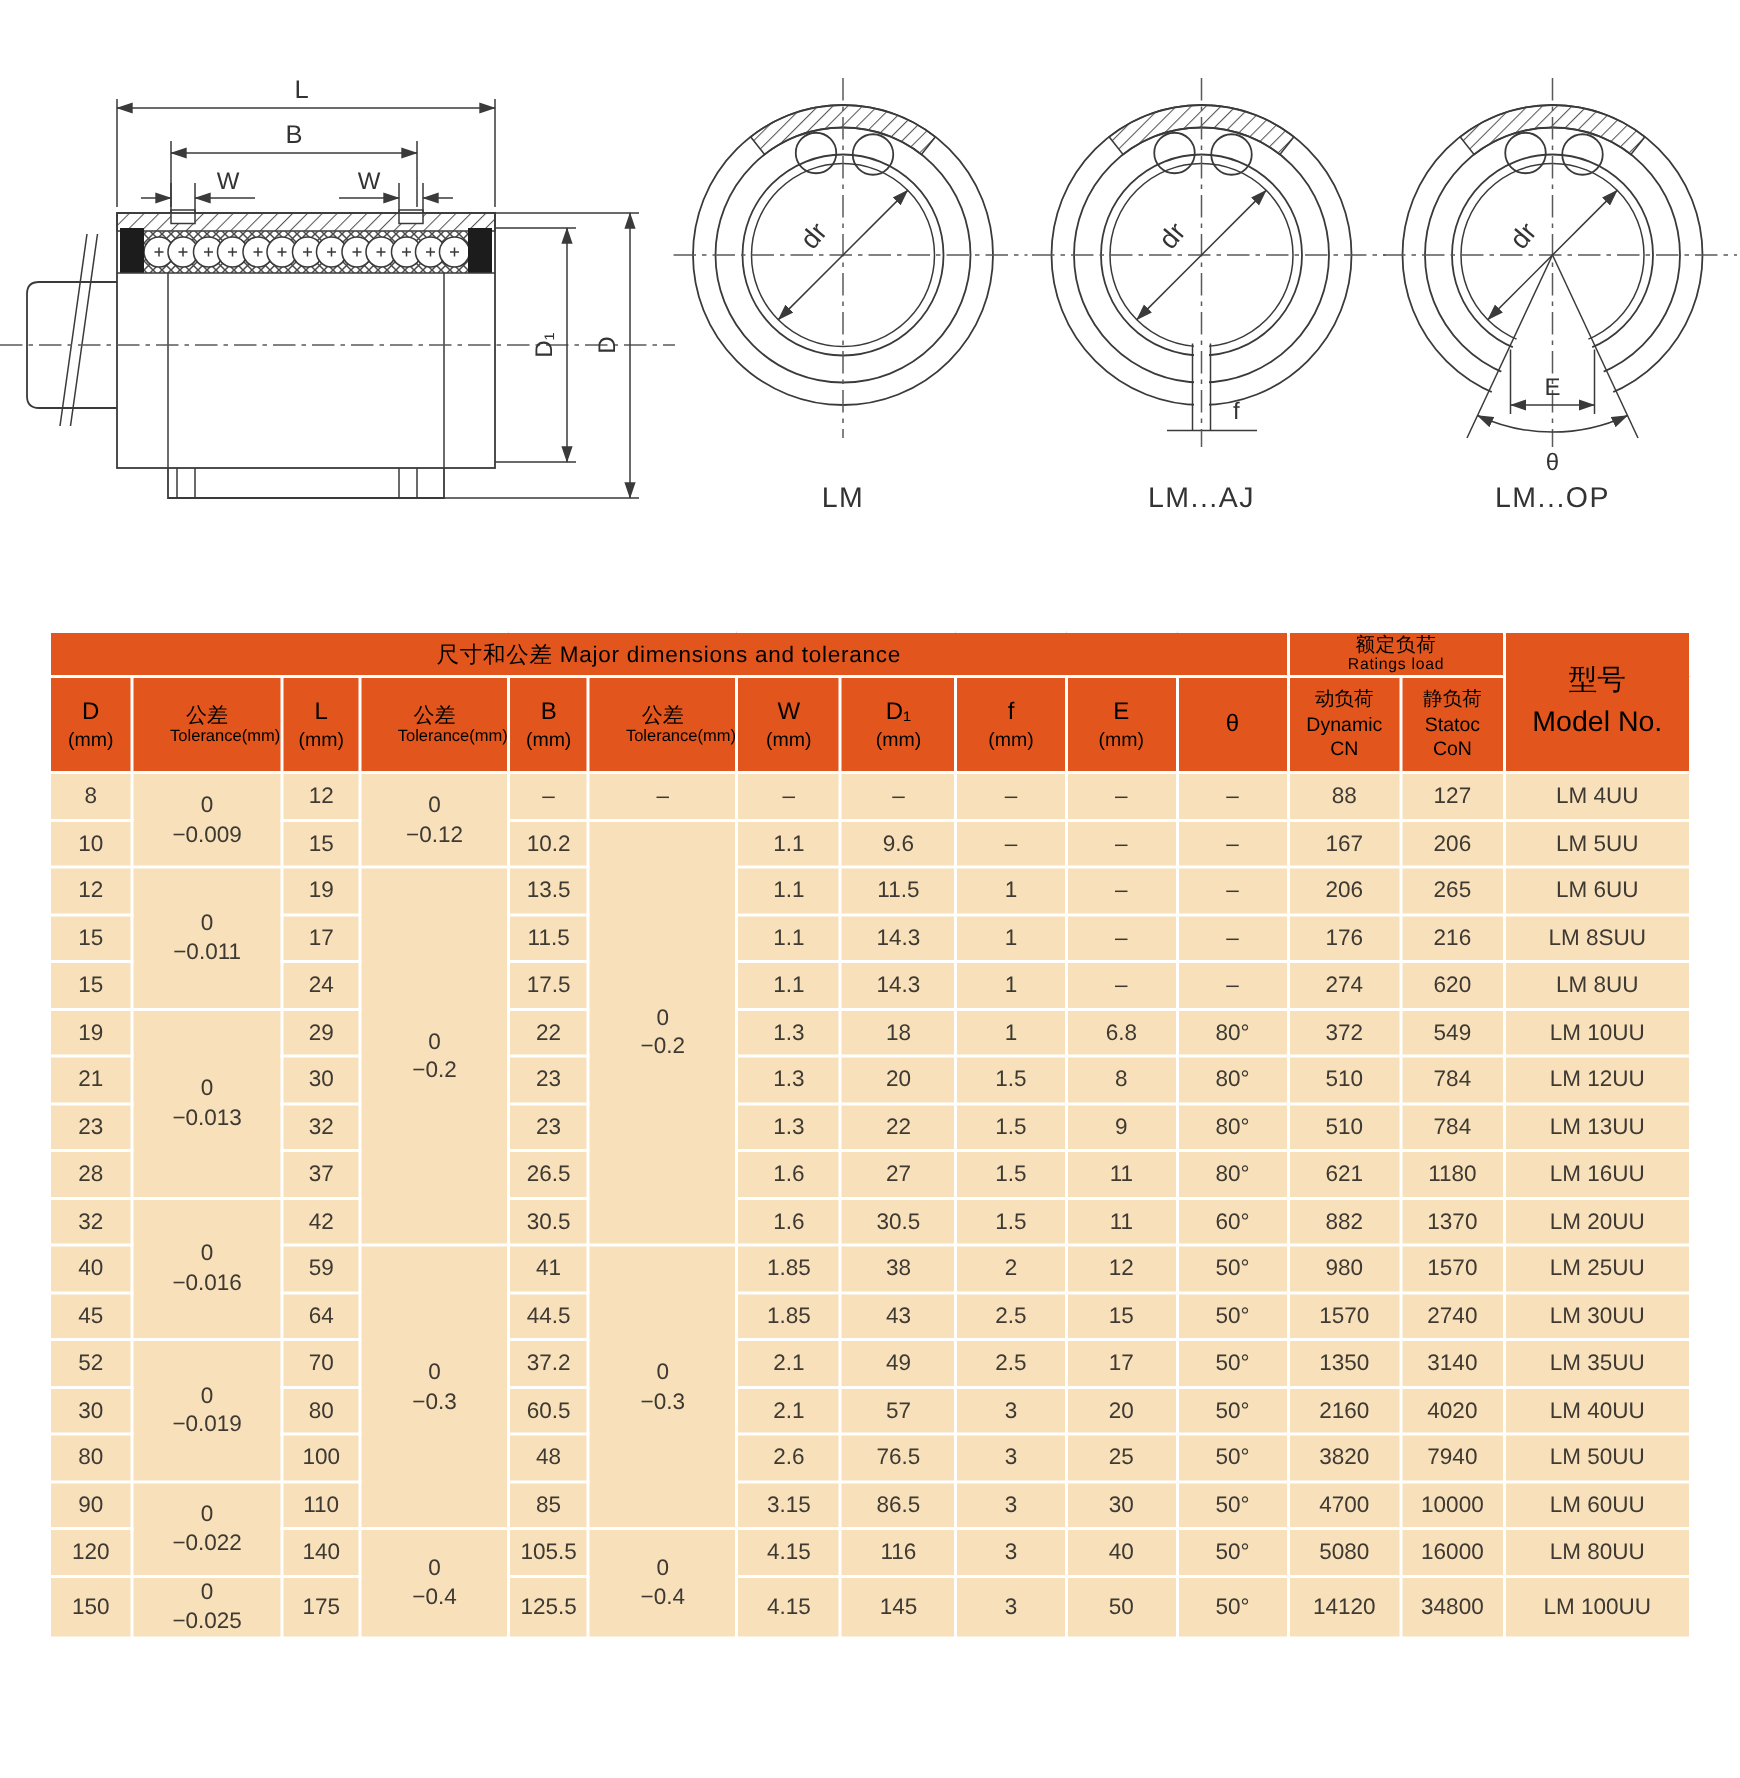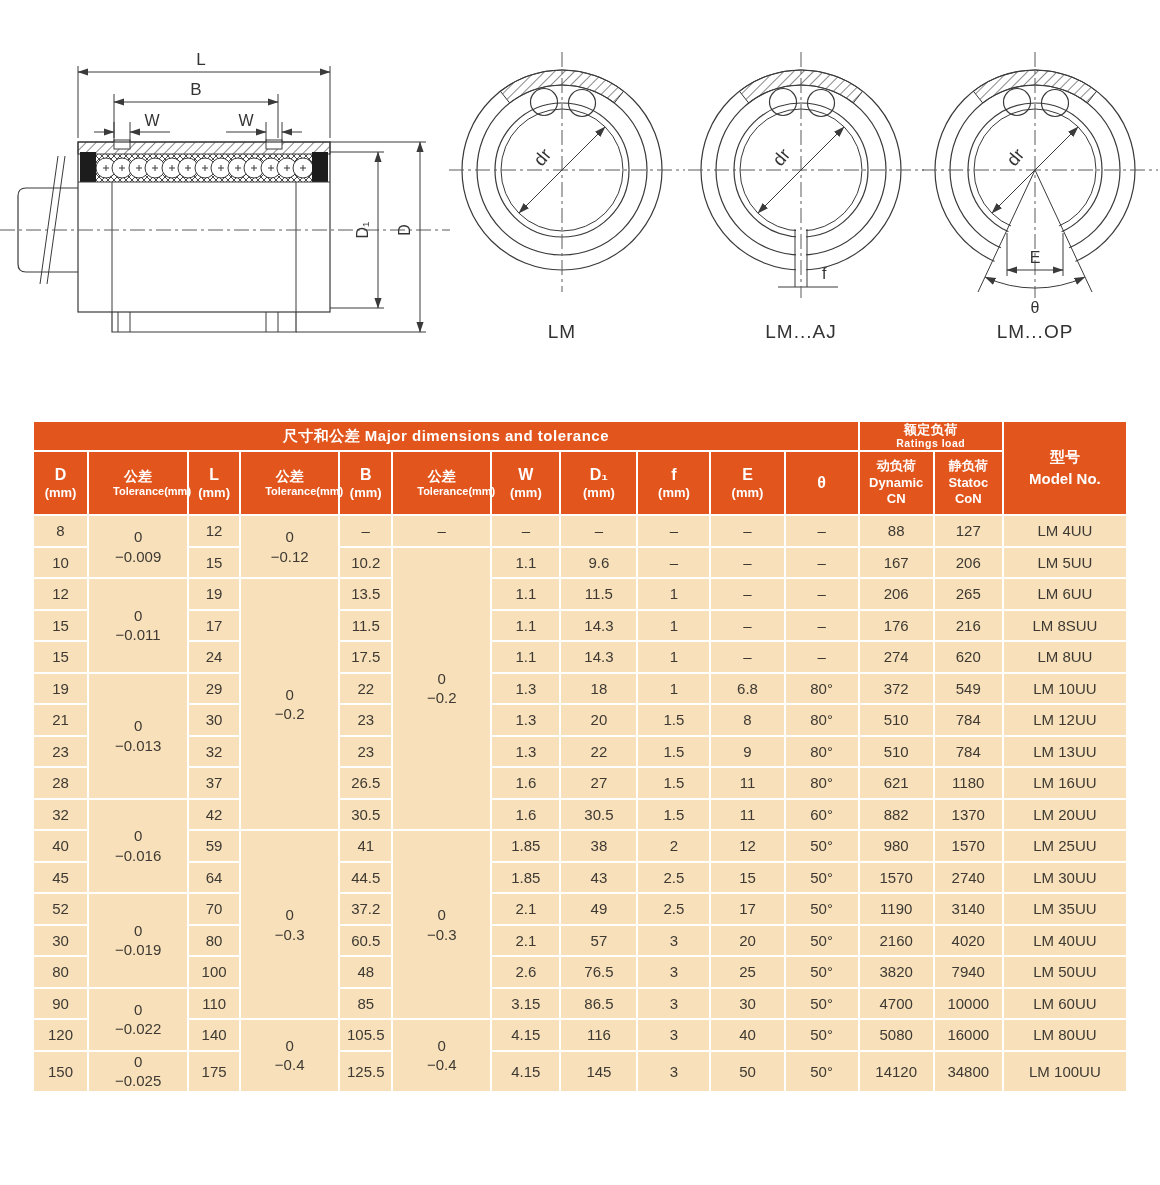--- a/index.html
+++ b/index.html
@@ -12,33 +12,33 @@
   svg text { fill:#333; font-family:"Liberation Sans", sans-serif; }
   .ln   { stroke:#3a3a3a; stroke-width:1.2; fill:none; }
   .ln-t { stroke:#3a3a3a; stroke-width:1;   fill:none; }
   .dim  { stroke:#3a3a3a; stroke-width:1;   fill:none; }
   .cl   { stroke:#5a5a5a; stroke-width:1; stroke-dasharray:15 4 3 4; fill:none; }
   .wfill{ fill:#ffffff; stroke:none; }
 
   table { position:absolute; left:32px; top:420px; width:1096px;
           border-collapse:collapse; table-layout:fixed; }
   th,td { border:2px solid #ffffff; text-align:center; vertical-align:middle; padding:0; }
-  thead th { background:var(--orange,#e2551c); color:#ffffff; font-weight:bold; }
+  thead th { background:var(--orange,#e2551c); color:#000000; font-weight:normal; }
   tbody td { background:var(--peach,#f7e0ba); color:#3e3a33; font-size:15px; height:31.5px; }
   td.tol { white-space:pre-line; line-height:1.3; }
   .band { height:30px; font-size:15px; letter-spacing:.5px; }
   .band .zh { font-size:13px; line-height:1.15; }
   .band .en { font-size:10.5px; line-height:1.1; }
   .colrow th { height:64px; }
   .h1  { font-size:16px; line-height:1.25; }
   .sub { font-size:13px; line-height:1.2; }
   .tolh .h1 { font-size:14px; }
   .tolh .sub{ font-size:11px;padding-left:24px; }
   .loadh div{ font-size:13px; line-height:1.3; }
-  .modelh div{ font-size:15px; line-height:1.45; }
+  .modelh div{ font-size:19px; line-height:1.45; }
 </style>
 </head>
 <body>
 
 <svg class="abs" style="left:0;top:30px" width="450" height="340" viewBox="0 0 450 340">
   <defs>
     <marker id="arr" viewBox="0 0 10 8" refX="9.5" refY="4" markerWidth="11" markerHeight="9" orient="auto-start-reverse" markerUnits="userSpaceOnUse">
       <path d="M0 0.6 L10 4 L0 7.4 z" fill="#3a3a3a"></path>
     </marker>
     <pattern id="hatch" width="7" height="7" patternUnits="userSpaceOnUse" patternTransform="rotate(45)">
@@ -457,21 +457,21 @@
         <td>52</td>
         <td rowspan="3" class="tol">0
 −0.019</td>
         <td>70</td>
         <td>37.2</td>
         <td>2.1</td>
         <td>49</td>
         <td>2.5</td>
         <td>17</td>
         <td>50°</td>
-        <td>1190</td>
+        <td>1350</td>
         <td>3140</td>
         <td>LM 35UU</td>
       </tr>
       <tr>
         <td>30</td>
         <td>80</td>
         <td>60.5</td>
         <td>2.1</td>
         <td>57</td>
         <td>3</td>

